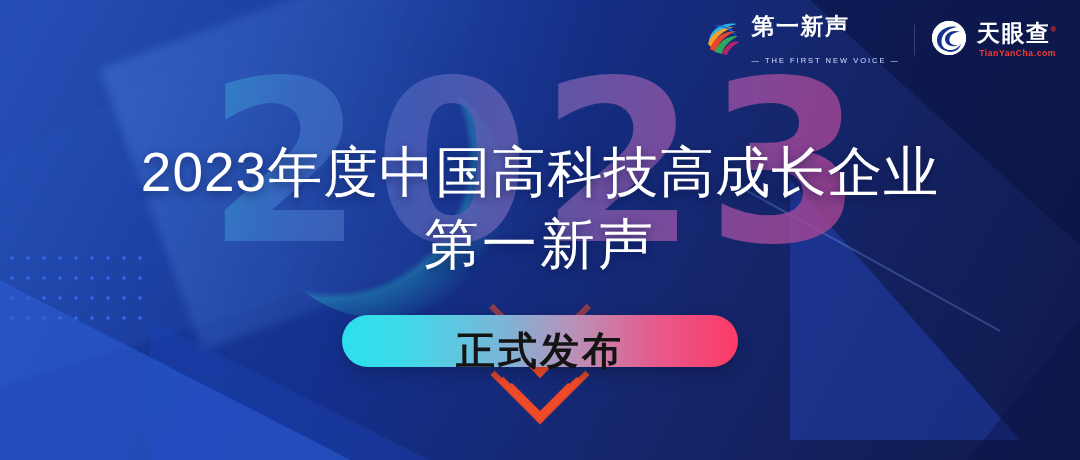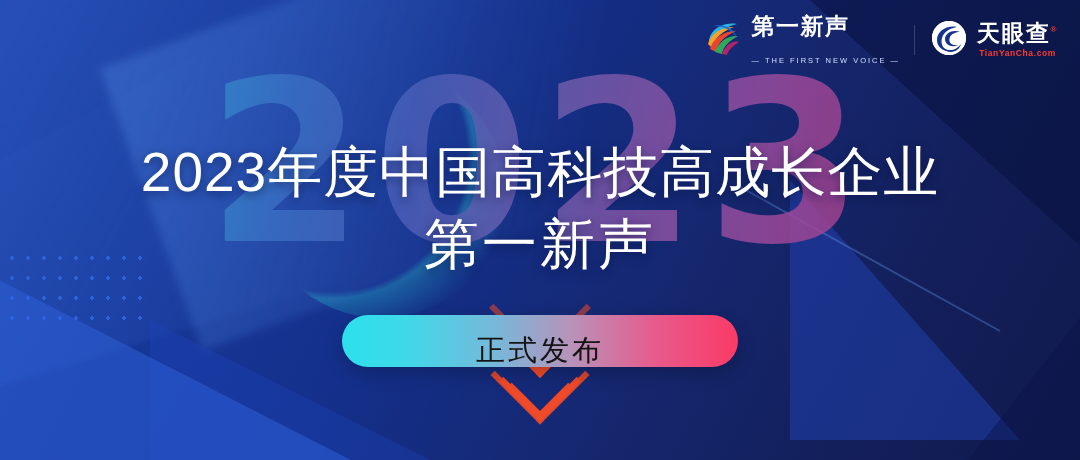--- a/index.html
+++ b/index.html
@@ -224,22 +224,22 @@
     height: 52px;
     border-radius: 26px;
     background: linear-gradient(90deg, #2ce0ec 0%, #3fd9e9 16%, #7ab6d8 40%, #b892b9 58%, #e8598a 80%, #fb3a66 100%);
     display: flex;
     align-items: center;
     justify-content: center;
     box-shadow: 0 6px 18px rgba(0,0,0,0.22);
   }
   .pill-label {
     color: #141414;
-    font-size: 29px;
-    font-weight: 400;
+    font-size: 39px;
+    font-weight: 700;
     letter-spacing: 3px;
     margin-top: 20px;
   }
 </style>
 </head>
 <body>
 
 <div id="banner">
 
   <div class="bg-layer">

